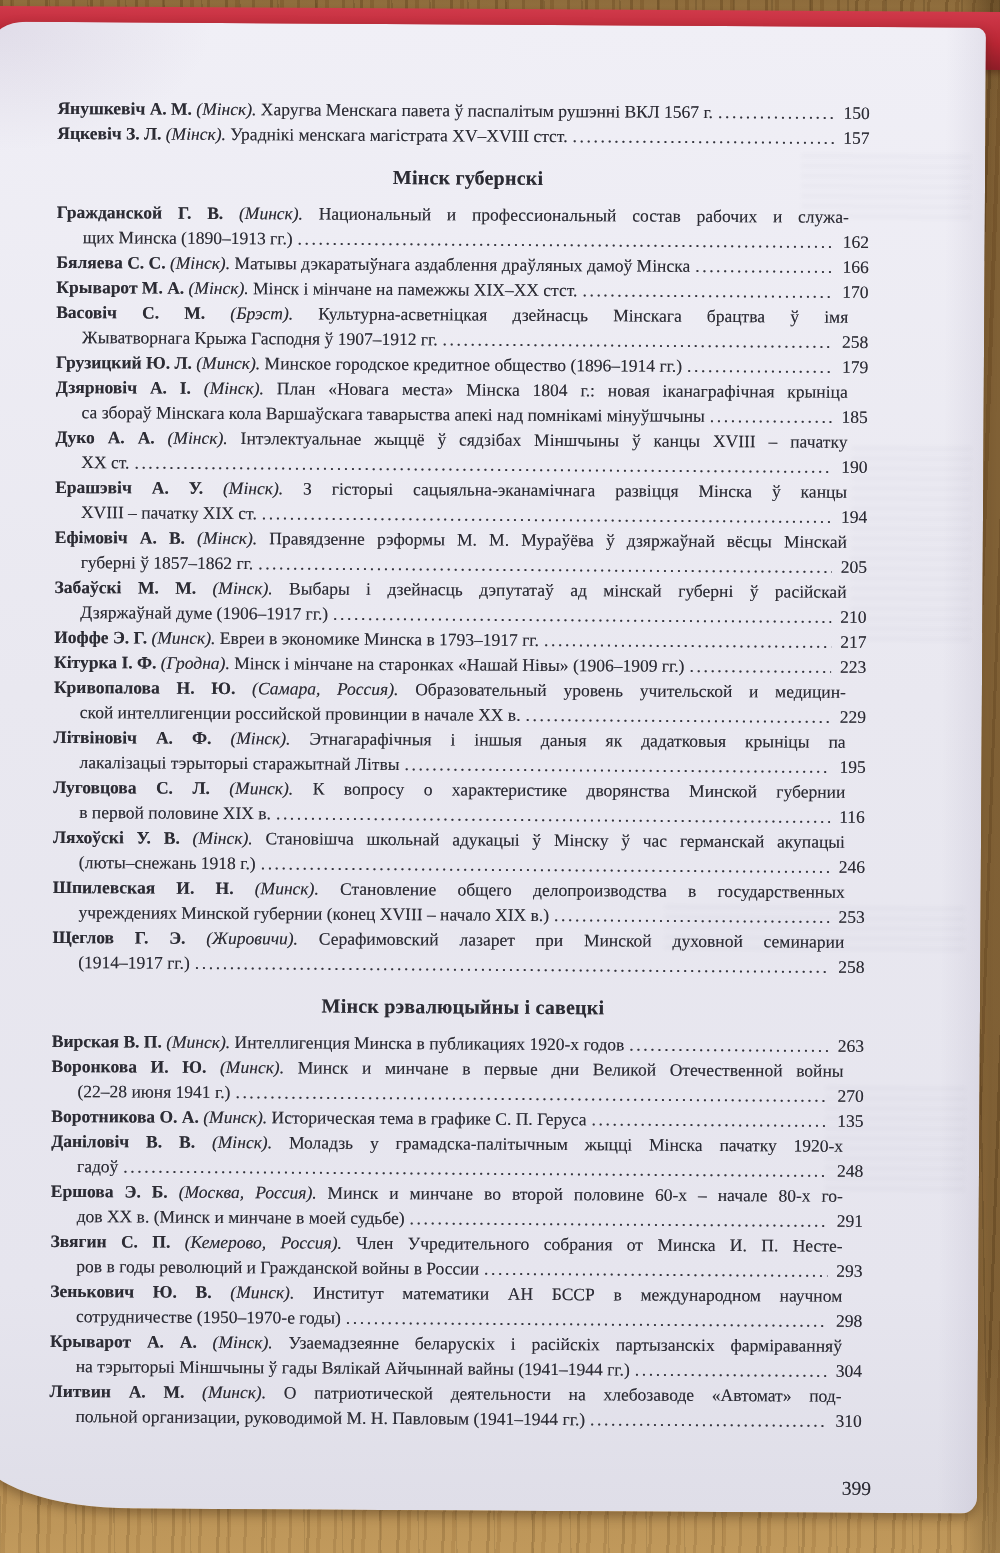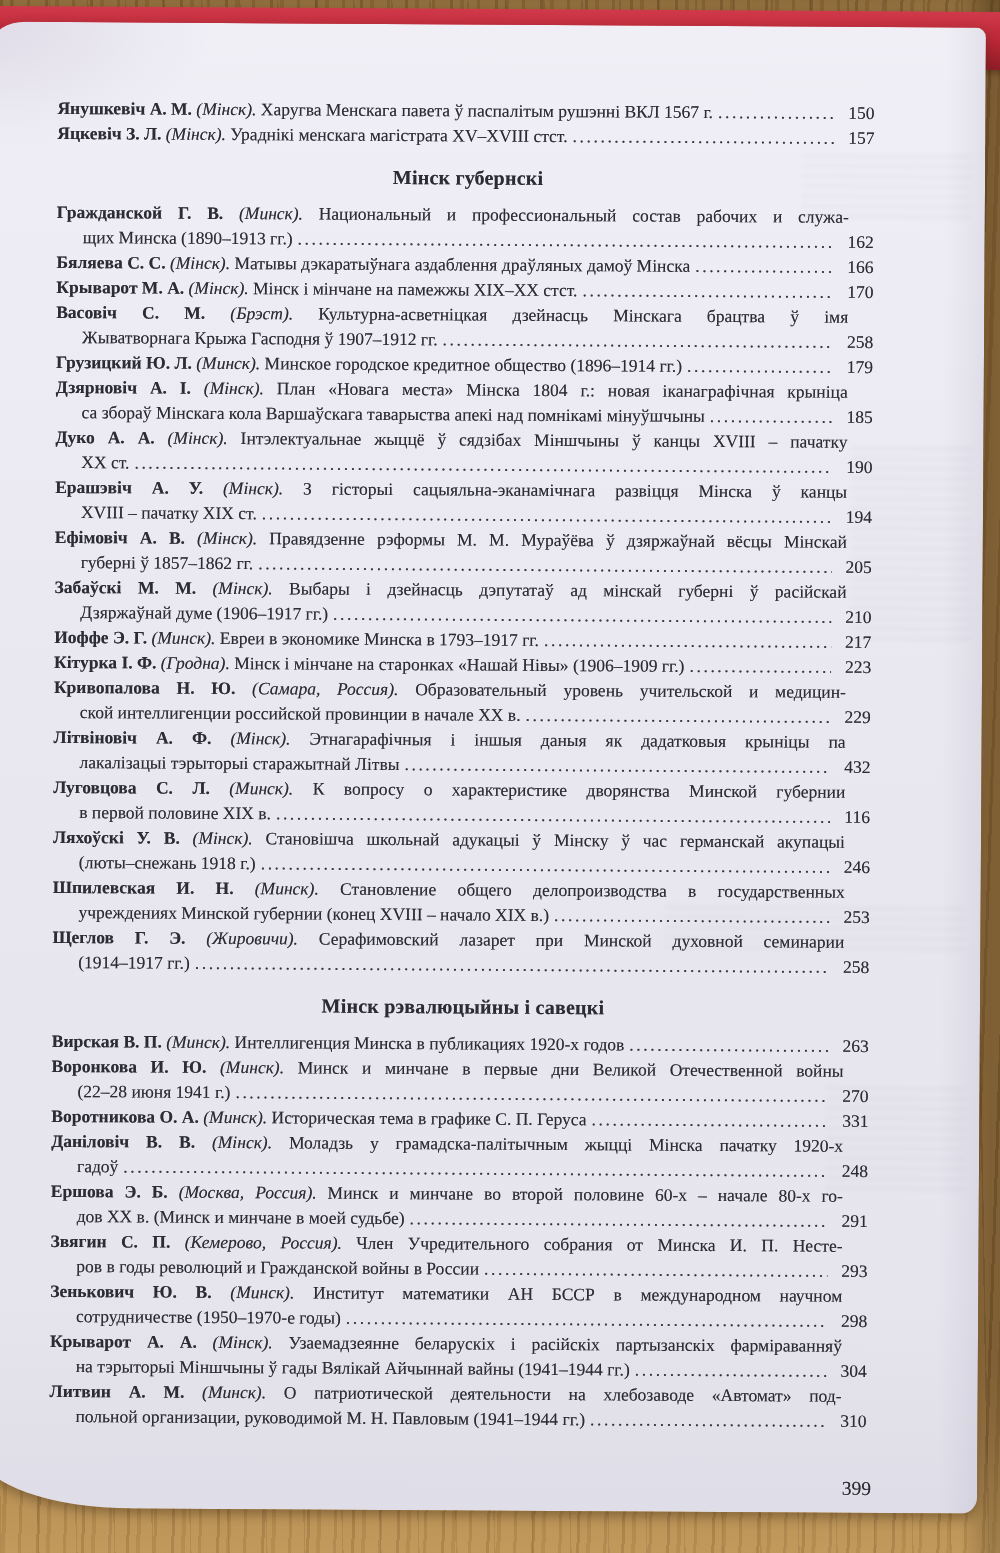--- a/index.html
+++ b/index.html
@@ -50,21 +50,21 @@
   .flexline{ display:flex; align-items:baseline; }
   .cont{ padding-left:26px; }
   .txt{ white-space:nowrap; }
   .author{ font-weight:bold; }
   .place{ font-style:italic; }
   .dots{ flex:1 1 auto; overflow:hidden; white-space:nowrap; margin:0 9px 0 5px; color:#34343c; }
   .dots::after{
     letter-spacing:2.6px;
     content:"..........................................................................................................................................................................................................";
   }
-  .num{ flex:0 0 auto; min-width:36px; text-align:center; }
+  .num{ flex:0 0 auto; min-width:36px; text-align:left; }
   .pagenum{ text-align:right; margin-top:42px; font-size:19.5px; }
   .bleed{
     position:absolute; filter:blur(2px); opacity:.5; pointer-events:none;
     background:repeating-linear-gradient(180deg, rgba(88,88,120,.10) 0 3px, rgba(0,0,0,0) 3px 10px);
   }
   .b1{ right:14px; top:128px; width:170px; height:70px; }
   .b2{ right:12px; top:420px; width:120px; height:200px; }
   .b3{ right:16px; top:880px; width:300px; height:46px; }
   .b4{ right:14px; top:1060px; width:140px; height:110px; }
 </style>
@@ -193,21 +193,21 @@
             <span class="txt">ской интеллигенции российской провинции в начале XX в.</span>
             <span class="dots"></span>
             <span class="num">229</span>
           </div>
         </div>
         <div class="entry">
           <div class="line j"><span class="author">Літвіновіч А. Ф.</span><span class="place"> (Мінск). </span><span class="title">Этнагарафічныя і іншыя даныя як дадатковыя крыніцы па</span></div>
           <div class="line flexline cont">
             <span class="txt">лакалізацыі тэрыторыі старажытнай Літвы</span>
             <span class="dots"></span>
-            <span class="num">432</span>
+            <span class="num">195</span>
           </div>
         </div>
         <div class="entry">
           <div class="line j"><span class="author">Луговцова С. Л.</span><span class="place"> (Минск). </span><span class="title">К вопросу о характеристике дворянства Минской губернии</span></div>
           <div class="line flexline cont">
             <span class="txt">в первой половине XIX в.</span>
             <span class="dots"></span>
             <span class="num">116</span>
           </div>
         </div>
@@ -248,21 +248,21 @@
           <div class="line flexline cont">
             <span class="txt">(22–28 июня 1941 г.)</span>
             <span class="dots"></span>
             <span class="num">270</span>
           </div>
         </div>
         <div class="entry">
           <div class="line flexline">
             <span class="txt"><span class="author">Воротникова О. А.</span><span class="place"> (Минск). </span><span class="title">Историческая тема в графике С. П. Геруса</span></span>
             <span class="dots"></span>
-            <span class="num">331</span>
+            <span class="num">135</span>
           </div>
         </div>
         <div class="entry">
           <div class="line j"><span class="author">Даніловіч В. В.</span><span class="place"> (Мінск). </span><span class="title">Моладзь у грамадска-палітычным жыцці Мінска пачатку 1920-х</span></div>
           <div class="line flexline cont">
             <span class="txt">гадоў</span>
             <span class="dots"></span>
             <span class="num">248</span>
           </div>
         </div>

